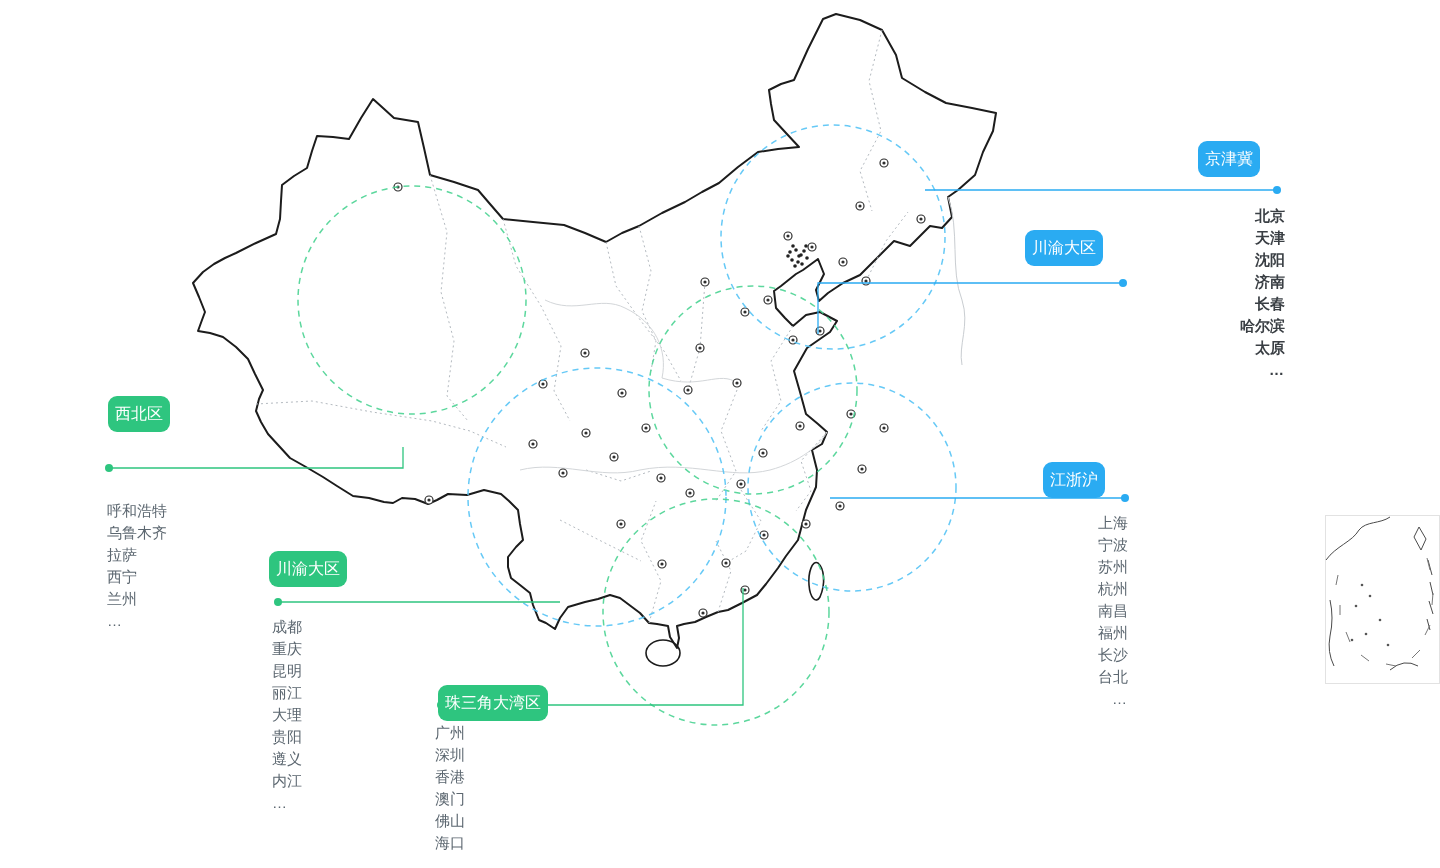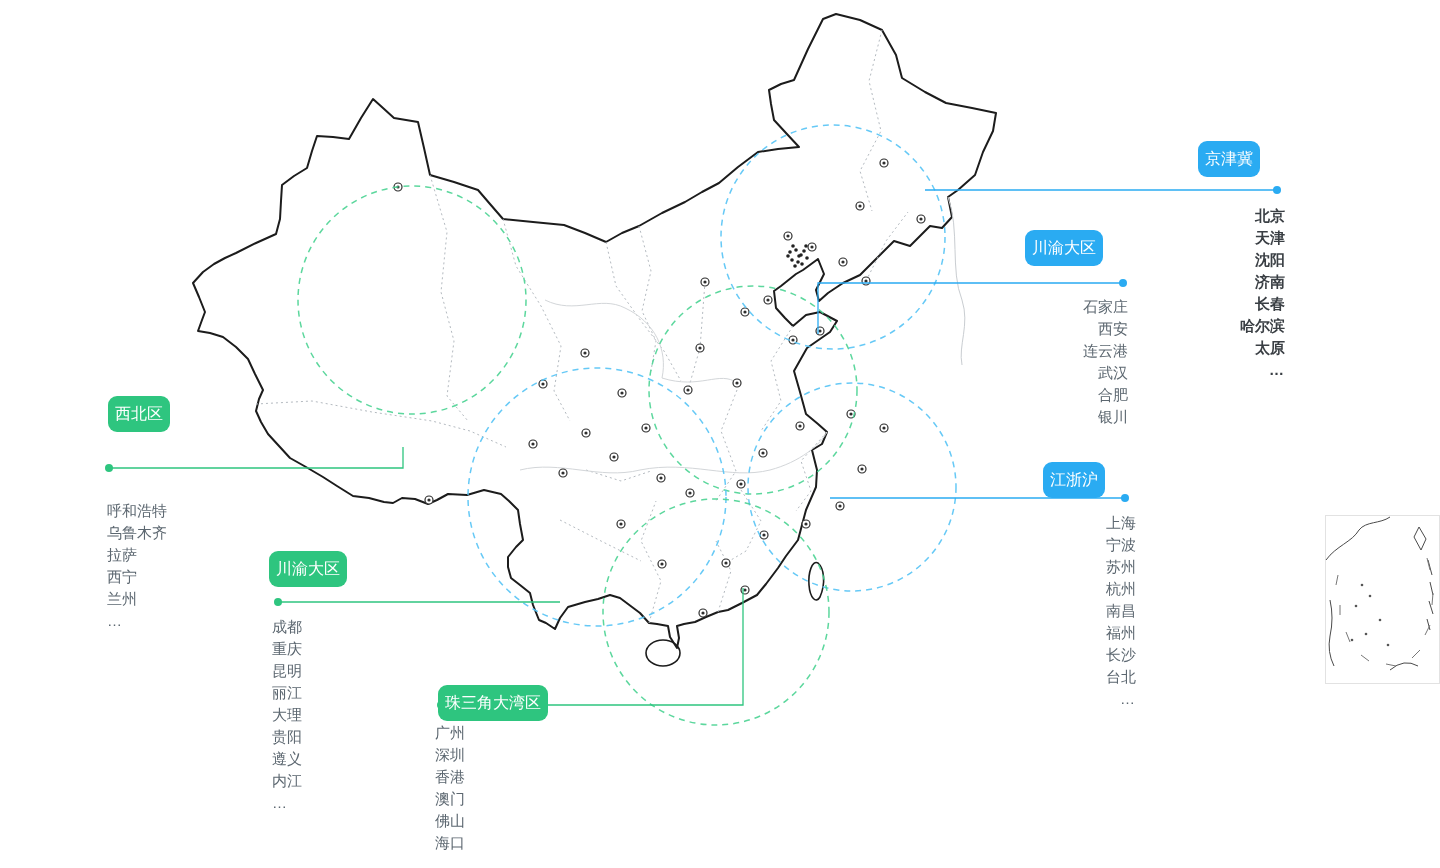--- a/index.html
+++ b/index.html
@@ -238,28 +238,20 @@
       <div class="city">天津</div>
       <div class="city">沈阳</div>
       <div class="city">济南</div>
       <div class="city">长春</div>
       <div class="city">哈尔滨</div>
       <div class="city">太原</div>
       <div class="city more">…</div>
     </div>
 
   <div class="region-label blue" style="left:1025px;top:230px">川渝大区</div>
-  <div class="city-list align-right blue" style="right:312px;top:296px">
-      <div class="city">石家庄</div>
-      <div class="city">西安</div>
-      <div class="city">连云港</div>
-      <div class="city">武汉</div>
-      <div class="city">合肥</div>
-      <div class="city">银川</div>
-    </div>
 
   <div class="region-label green" style="left:108px;top:396px">西北区</div>
   <div class="city-list green" style="left:107px;top:500px">
       <div class="city">呼和浩特</div>
       <div class="city">乌鲁木齐</div>
       <div class="city">拉萨</div>
       <div class="city">西宁</div>
       <div class="city">兰州</div>
       <div class="city more">…</div>
     </div>
@@ -282,21 +274,21 @@
       <div class="city">广州</div>
       <div class="city">深圳</div>
       <div class="city">香港</div>
       <div class="city">澳门</div>
       <div class="city">佛山</div>
       <div class="city">海口</div>
       <div class="city more">…</div>
     </div>
 
   <div class="region-label blue" style="left:1043px;top:462px">江浙沪</div>
-  <div class="city-list align-right blue" style="right:304px;top:512px">
+  <div class="city-list align-right blue" style="right:312px;top:512px">
       <div class="city">上海</div>
       <div class="city">宁波</div>
       <div class="city">苏州</div>
       <div class="city">杭州</div>
       <div class="city">南昌</div>
       <div class="city">福州</div>
       <div class="city">长沙</div>
       <div class="city">台北</div>
       <div class="city more">…</div>
     </div>

